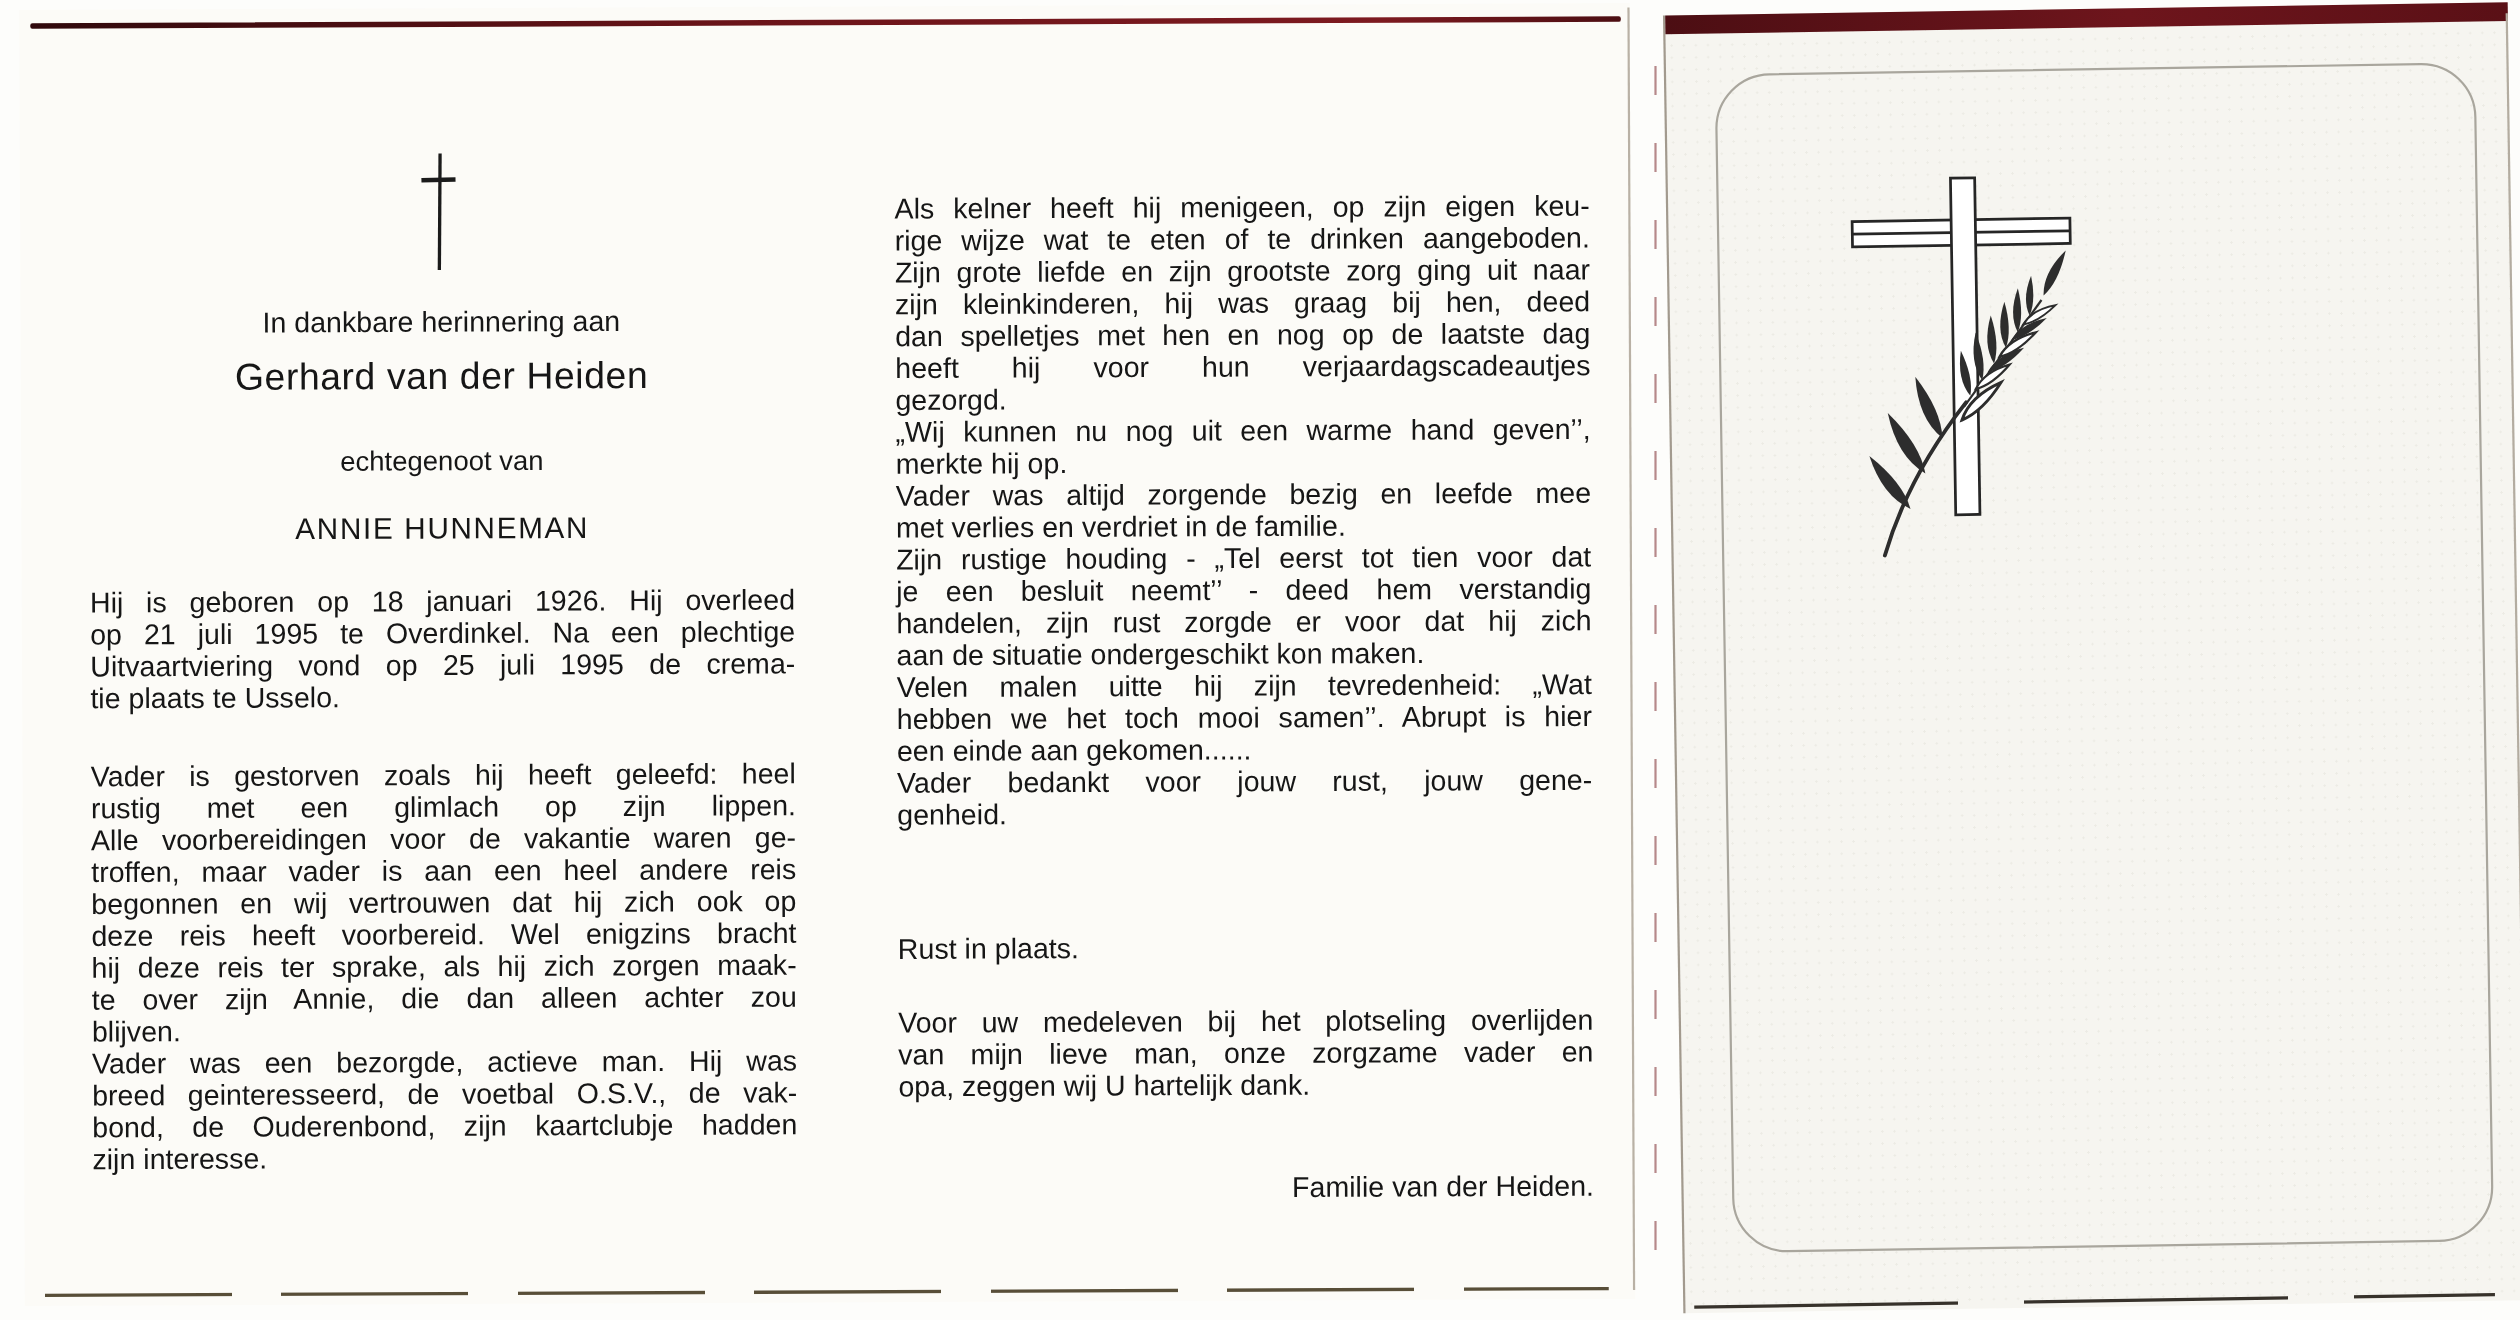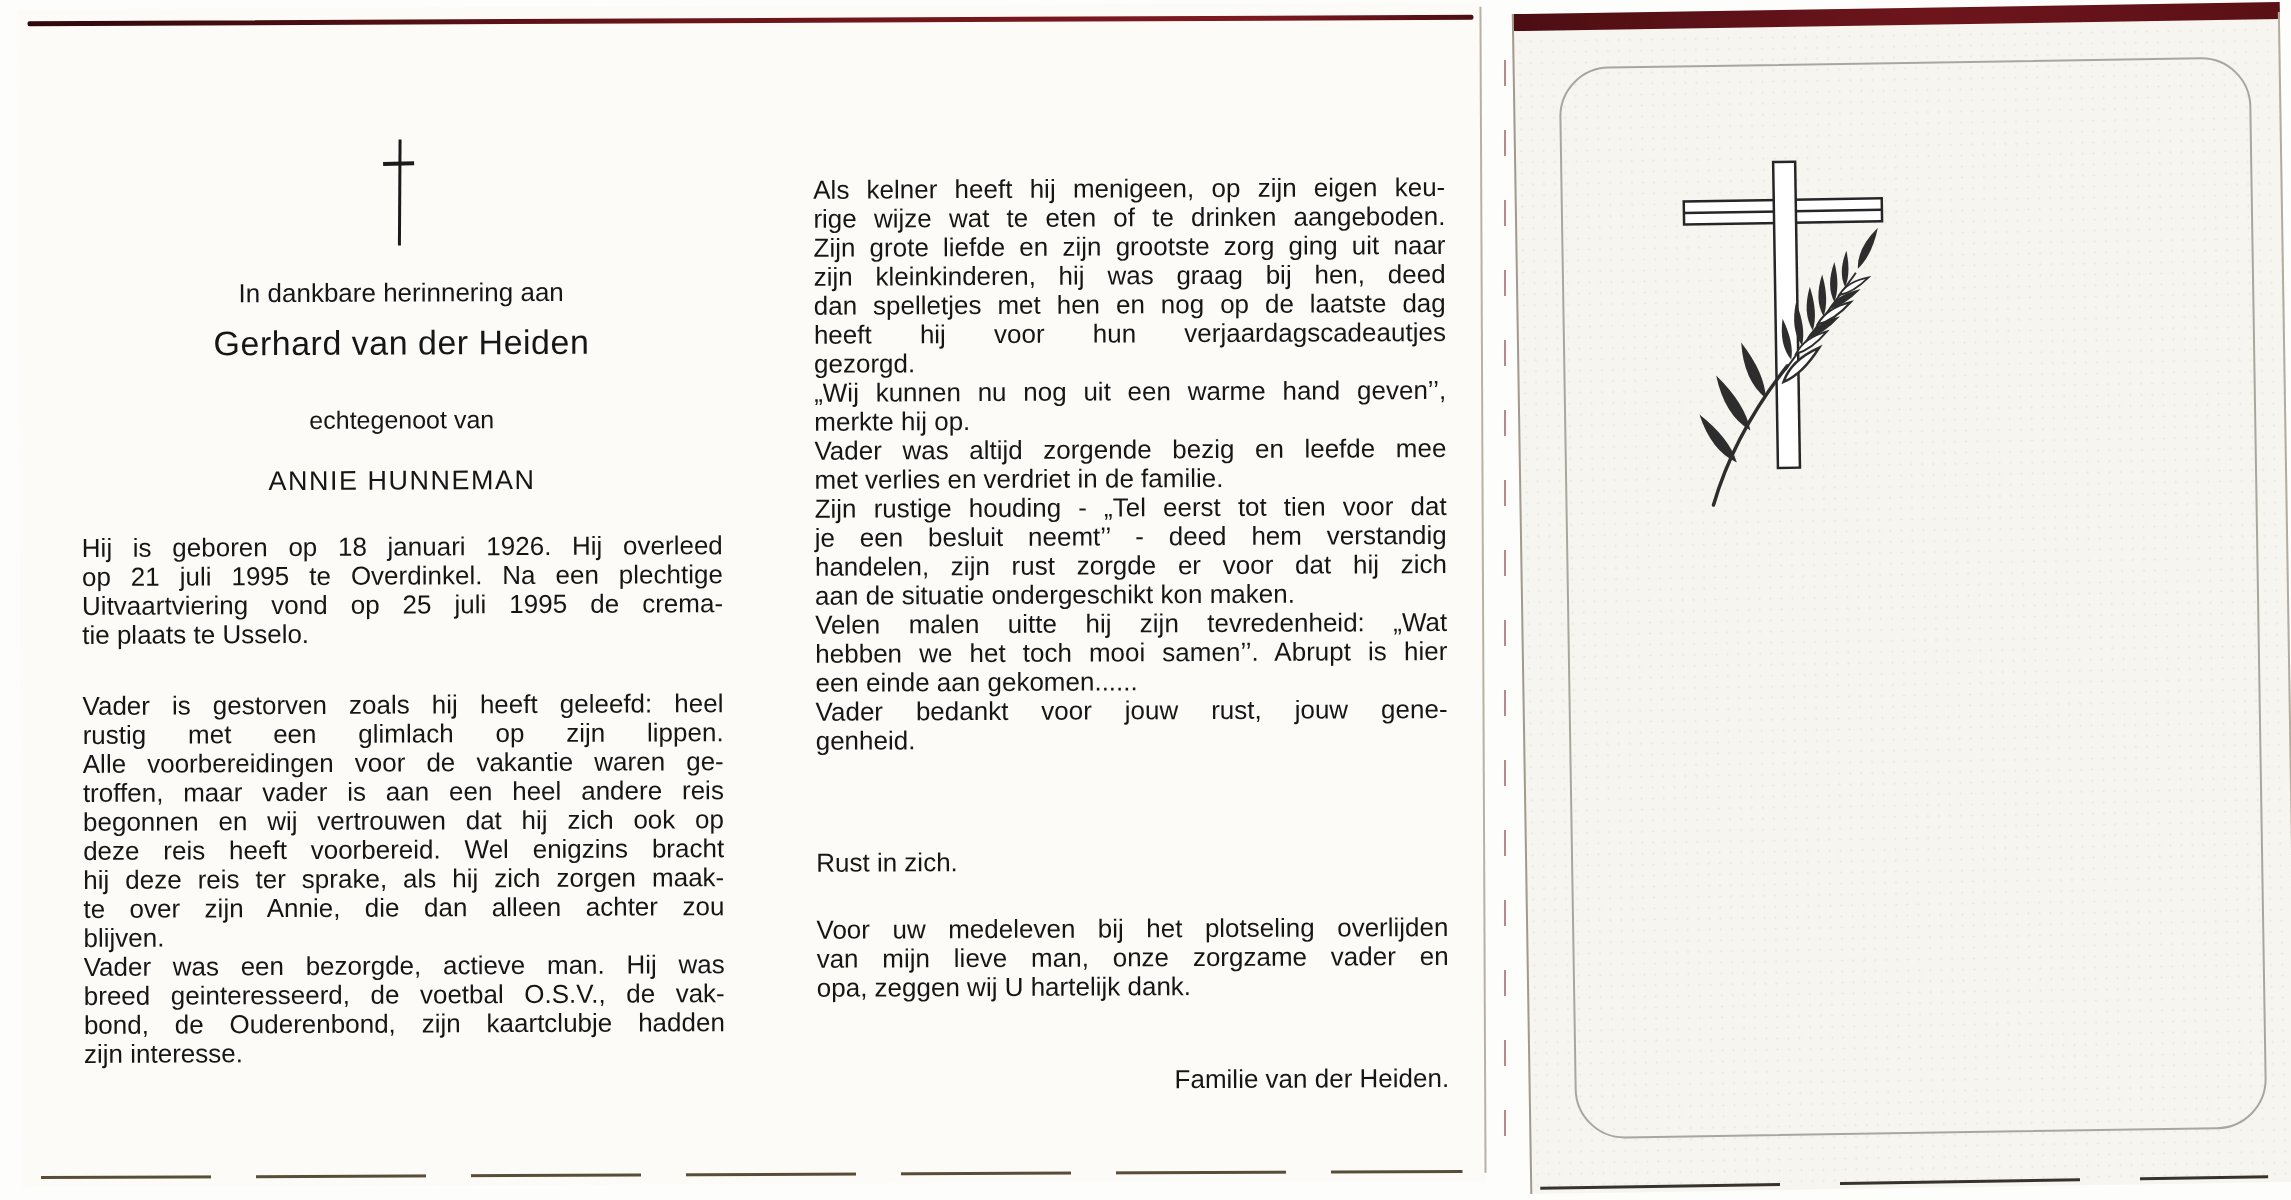--- a/index.html
+++ b/index.html
@@ -160,21 +160,21 @@
       <div class="para p25">
           <div class="tline">Velen malen uitte hij zijn tevredenheid: „Wat</div>
           <div class="tline">hebben we het toch mooi samen’’. Abrupt is hier</div>
           <div class="tline tlast">een einde aan gekomen......</div>
         </div>
       <div class="para p26">
           <div class="tline">Vader bedankt voor jouw rust, jouw gene-</div>
           <div class="tline tlast">genheid.</div>
         </div>
 
-      <div class="closing">Rust in zich.</div>
+      <div class="closing">Rust in plaats.</div>
 
       <div class="para p27">
           <div class="tline">Voor uw medeleven bij het plotseling overlijden</div>
           <div class="tline">van mijn lieve man, onze zorgzame vader en</div>
           <div class="tline tlast">opa, zeggen wij U hartelijk dank.</div>
         </div>
 
       <div class="signature">Familie van der Heiden.</div>
     </div>
   </section>

